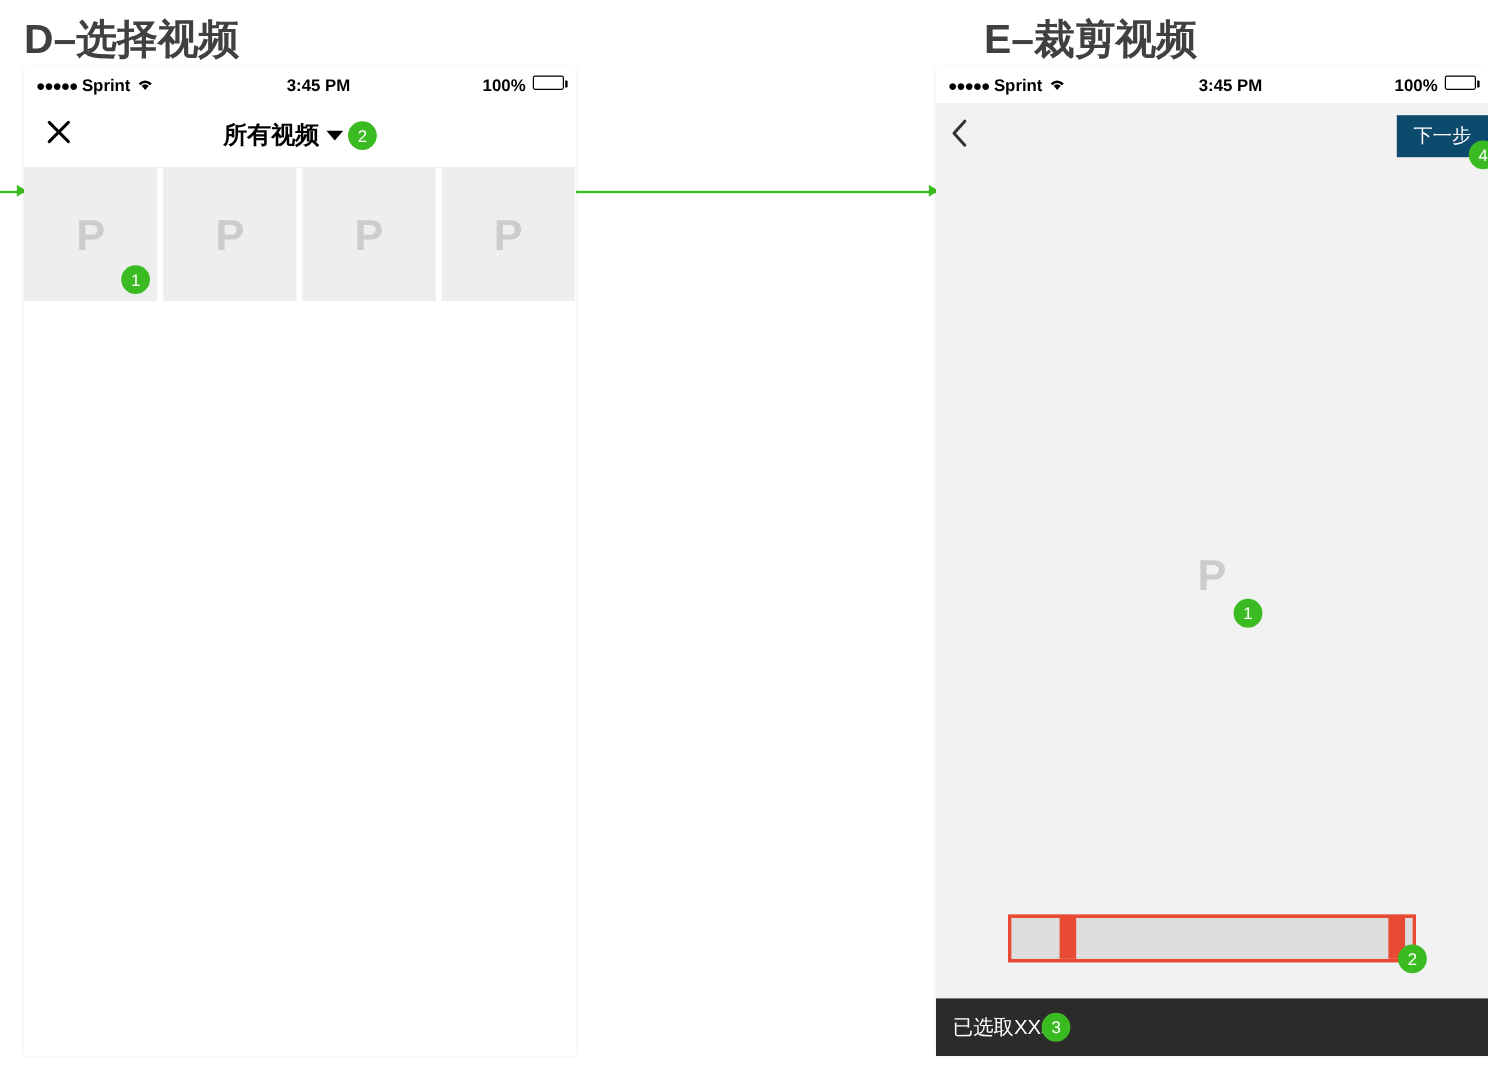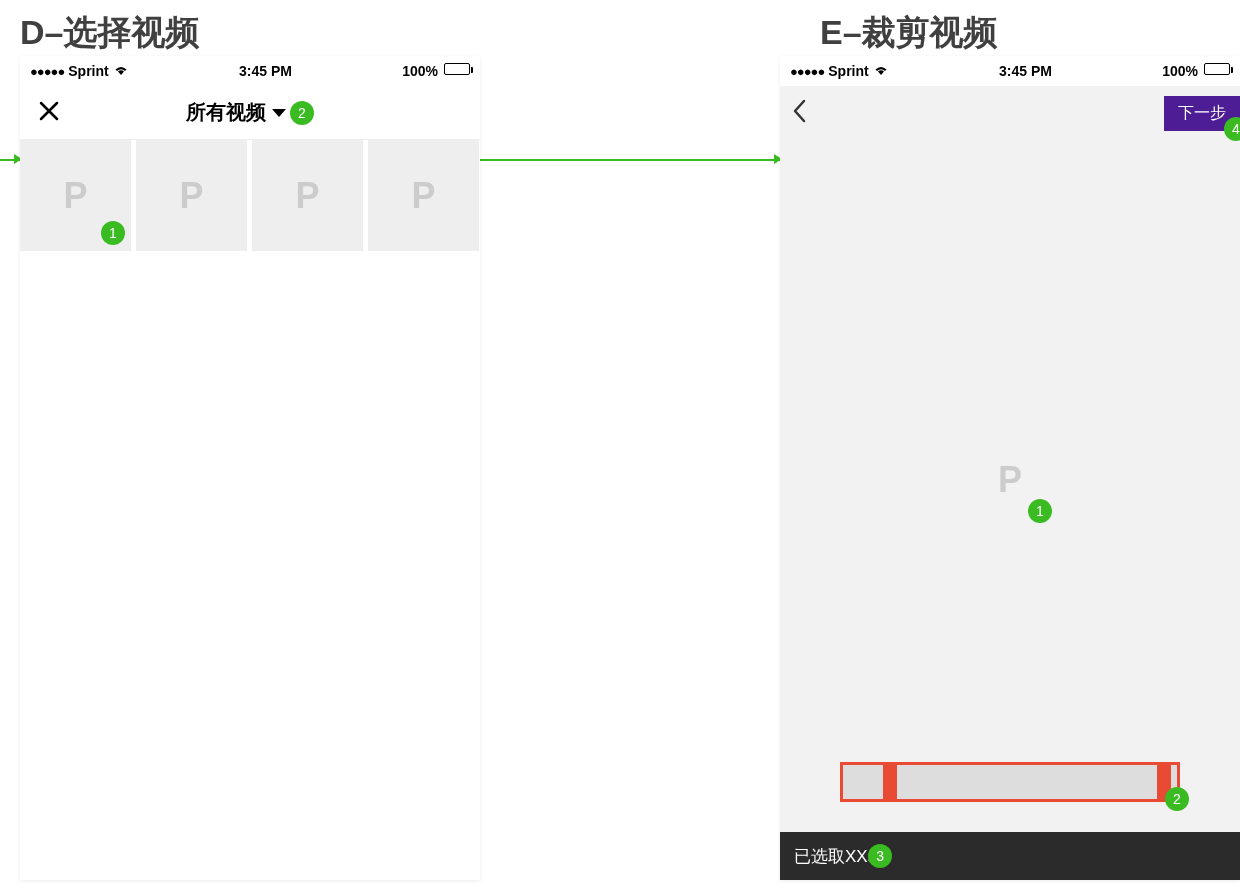--- a/index.html
+++ b/index.html
@@ -89,21 +89,21 @@
       height: calc(100% - 30px);
       position: relative;
     }
     .nav-e {
       height: 54px; display: flex; align-items: center;
       justify-content: space-between; padding: 0 0 0 10px;
       position: relative;
     }
     .back-chevron { cursor: pointer; }
     .next-btn {
-      background: #4c1d95; color: #fff;
+      background: #0c4a6e; color: #fff;
       padding: 7px 14px; font-size: 16px; margin-right: 0;
       position: relative;
       cursor: pointer;
     }
     .preview-area {
       position: absolute; left: 0; right: 0; top: 54px; bottom: 60px;
       display: flex; align-items: center; justify-content: center;
     }
     .preview-p-wrap { position: relative; }
     .preview-p { font-size: 36px; font-weight: 700; color: #ccc; }

